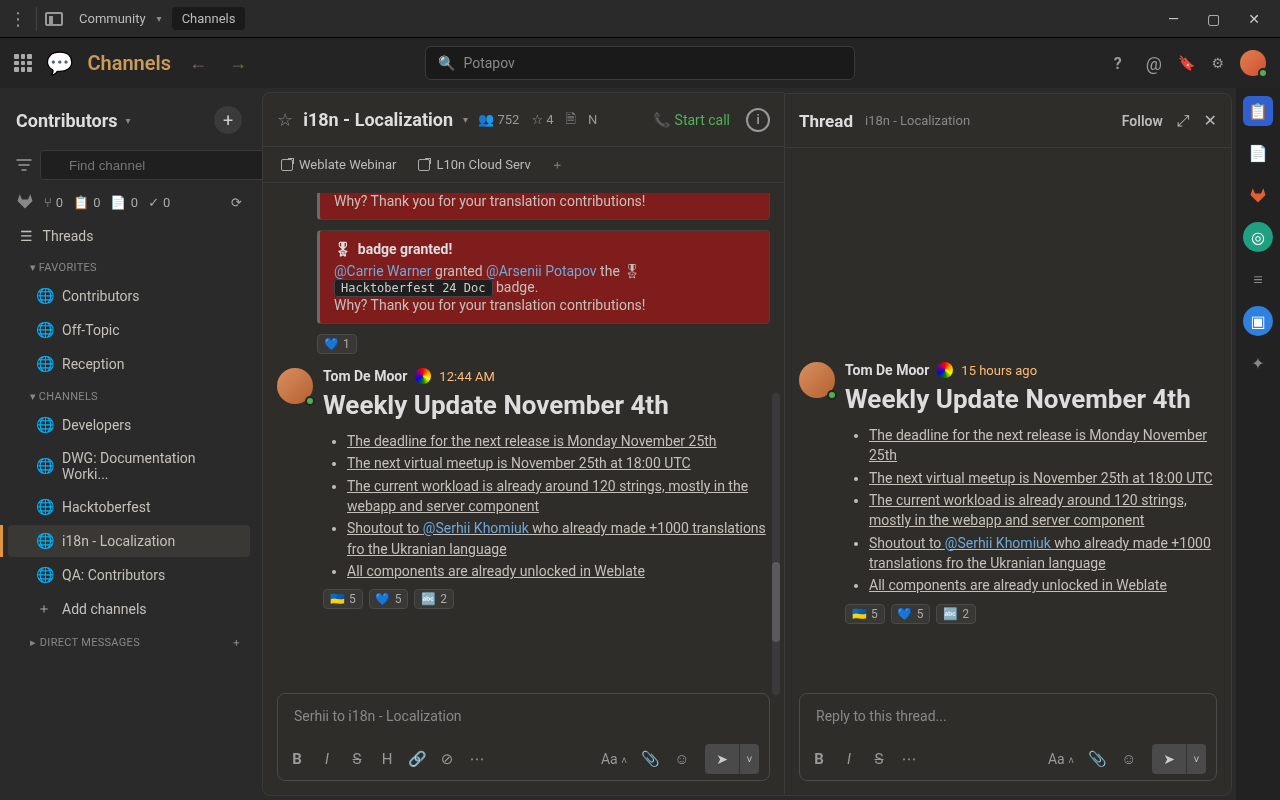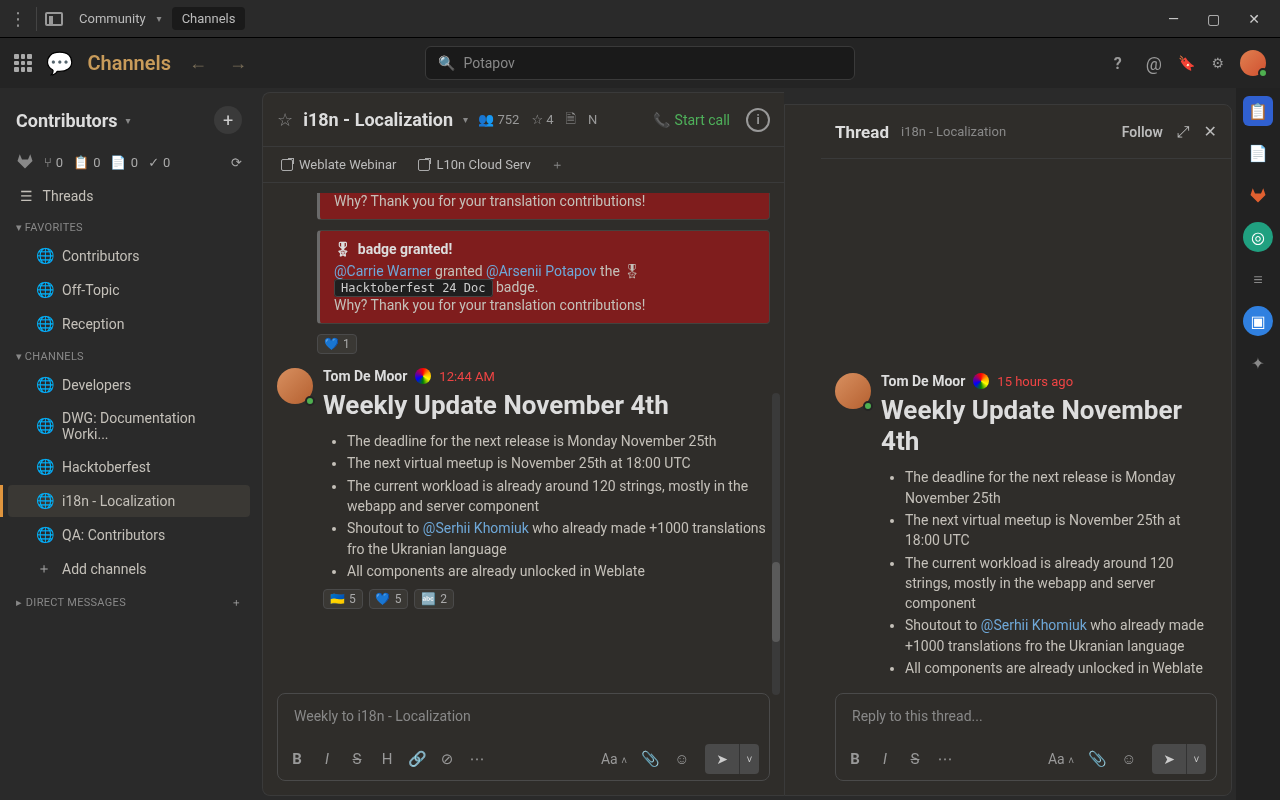--- a/index.html
+++ b/index.html
@@ -25,36 +25,36 @@
 .nav-arrow { color:#7a6e58; font-size:18px; padding:0 4px;}
 .search { position:absolute; left:50%; transform:translateX(-50%); width:430px; height:34px; background:#1a1a1a; border:1px solid #3a3a3a; border-radius:6px; display:flex; align-items:center; padding:0 12px; gap:8px; color:#888;}
 .hdr-right { margin-left:auto; display:flex; align-items:center; gap:16px; color:#999;}
 .avatar { width:26px; height:26px; border-radius:50%; background:linear-gradient(135deg,#e08050,#d05030); position:relative;}
 .badge-dot { position:absolute; right:-2px; bottom:-2px; width:10px; height:10px; background:#4fb050; border:2px solid #242424; border-radius:50%;}
 
 
 .app { display:flex; height:712px; background:#2a2a2a; padding:0px; gap:0;}
 .sidebar { width:258px; background:#2a2a2a; padding:8px; display:flex; flex-direction:column; gap:2px;}
 .center-col { flex:1; background:#2f2d2a; border-radius:8px 0 0 8px; margin:4px 0 4px 4px; display:flex; flex-direction:column; min-width:0; border:1px solid #3a3a3a; border-right:none; position:relative;}
-.thread-col { width:448px; background:#2f2d2a; border-radius:0 8px 8px 0; margin:16px 4px 4px 0; border:1px solid #3a3a3a; display:flex; flex-direction:column; position:relative;padding-left:36px;}
+.thread-col { width:448px; background:#2f2d2a; border-radius:0 8px 8px 0; margin:5px 4px 4px 0; border:1px solid #3a3a3a; display:flex; flex-direction:column; position:relative;}
 .rail { width:44px; background:#222; display:flex; flex-direction:column; align-items:center; padding-top:8px; gap:12px;}
 
 
 .ws-head { display:flex; align-items:center; padding:10px 8px; gap:8px;}
 .ws-title { font-size:18px; font-weight:700; color:#ddd;}
 .plus-btn { margin-left:auto; width:28px; height:28px; background:#3a3a3a; border-radius:50%; display:flex; align-items:center; justify-content:center; color:#ccc; font-size:18px;}
 .filter-row { display:flex; align-items:center; gap:8px; padding:4px 8px;}
 .filter-ic { width:28px; color:#999; text-align:center;}
 .find-input { flex:1; height:30px; background:#1f1f1f; border:1px solid #3a3a3a; border-radius:4px; padding:0 28px 0 28px; color:#888; position:relative;}
 .find-wrap { position:relative; flex:1;}
 .find-mag { position:absolute; left:8px; top:7px; color:#888;}
 .badge-row { display:flex; align-items:center; gap:10px; padding:6px 8px; color:#aaa; font-size:13px;}
 .badge-item { display:flex; align-items:center; gap:4px;}
 .fox { width:18px; height:18px; display:inline-block;}
-.sec-label { font-size:11px; color:#888; padding:8px 8px 4px 8px; letter-spacing:0.3px;}
+.sec-label { font-size:11px; color:#888; padding:8px 8px 4px 8px; letter-spacing:0.3px;margin-left:14px;}
 .side-item { display:flex; align-items:center; gap:10px; padding:7px 28px 7px 28px; color:#c4c0b9; font-size:14px; border-radius:4px; position:relative;}
 .side-item.selected { background:#3a3834; }
 .side-item.selected::before { content:""; position:absolute; left:-8px; top:0; bottom:0; width:3px; background:#e0953e;}
 .side-item .globe { color:#888; font-size:15px; width:16px;}
 .side-item .plus-ic { color:#aaa; width:16px; text-align:center;}
 
 
 .ch-head { height:54px; display:flex; align-items:center; padding:0 14px; gap:10px; border-bottom:1px solid #3a3a3a;}
 .star-ic { color:#888; font-size:18px;}
 .ch-name { font-size:18px; font-weight:700; color:#ddd;}
@@ -78,24 +78,24 @@
 .react-row { display:flex; gap:6px; margin-top:4px; margin-bottom:4px;}
 .react { background:#3a3834; border:1px solid #4a4a4a; border-radius:4px; padding:2px 6px; font-size:12px; display:flex; align-items:center; gap:4px; color:#aaa;}
 
 .post { display:flex; gap:10px; margin-top:14px;}
 .av { width:36px; height:36px; border-radius:50%; background:linear-gradient(135deg,#d89060,#b56030); flex-shrink:0; position:relative;}
 .av .badge-dot{ right:-2px; bottom:-2px; width:10px; height:10px;}
 .post-body { flex:1; min-width:0;}
 .post-head { display:flex; align-items:center; gap:8px; margin-bottom:6px;}
 .author { font-weight:700; color:#ddd;}
 .rainbow { width:16px; height:16px; border-radius:50%; background:conic-gradient(red,orange,yellow,green,blue,purple,red);}
-.time { color:#ef4444; font-size:13px;}
+.time { color:#fdba74; font-size:13px;}
 .post-title { font-size:26px; font-weight:700; color:#ddd; margin:4px 0 10px 0; line-height:1.2;}
 .post-body ul { padding-left:24px; color:#c4c0b9; line-height:1.45;}
-.post-body li { margin-bottom:2px;}
+.post-body li { margin-bottom:2px;text-decoration:underline;}
 
 
 .composer { margin:8px 14px 14px 14px; border:1px solid #4a4a4a; border-radius:8px; background:#2f2d2a;}
 .composer-scroll { position:absolute; right:4px; top:300px; bottom:100px; width:8px; background:#3a3a3a; border-radius:4px;}
 .composer-scroll::after{content:""; position:absolute; top:56%; left:0; right:0; height:80px; background:#5a5a5a; border-radius:4px;}
 .compose-input { padding:14px 16px; color:#888; min-height:44px;}
 .compose-toolbar { display:flex; align-items:center; padding:6px 10px; gap:12px; color:#999;}
 .tb-ic { font-size:15px; width:18px; text-align:center;}
 .tb-right { margin-left:auto; display:flex; align-items:center; gap:14px;}
 .send-btn { width:34px; height:30px; background:#4a4a4a; border-radius:4px 0 0 4px; display:flex; align-items:center; justify-content:center; color:#ccc;}
@@ -172,20 +172,31 @@
   </div>
 </div>
 
 <div class="app">
 
   <div class="sidebar">
     <div class="ws-head">
       <span class="ws-title">Contributors</span>
       <span class="chev-down">▾</span>
       <div class="plus-btn">+</div>
+    </div>
+    <div class="filter-row">
+      <div class="filter-ic">
+        <svg width="16" height="14" viewBox="0 0 16 14">
+            <path d="M1 2h14M3 7h10M6 12h4" stroke="#999" stroke-width="1.5" stroke-linecap="round"></path>
+          </svg>
+      </div>
+      <div class="find-wrap">
+        <span class="find-mag">🔍</span>
+        <input class="find-input" placeholder="Find channel" style="">
+      </div>
     </div>
     <div class="badge-row">
       <span>
         <svg class="fox" viewBox="0 0 24 24">
             <path d="M12 22L2 12l3-9 3 7h8l3-7 3 9z" fill="#888"></path>
           </svg>
       </span>
       <span class="badge-item">⑂ <span>0</span></span>
       <span class="badge-item">📋 <span>0</span></span>
       <span class="badge-item">📄 <span>0</span></span>
@@ -321,21 +332,21 @@
                 <span>🔤</span>
                 <span>2</span>
               </div>
           </div>
         </div>
       </div>
     </div>
     <div class="composer-scroll"></div>
 
     <div class="composer">
-      <div class="compose-input">Weekly to i18n - Localization</div>
+      <div class="compose-input">Serhii to i18n - Localization</div>
       <div class="compose-toolbar">
         <span class="tb-ic"><b>B</b></span>
         <span class="tb-ic"><i>I</i></span>
         <span class="tb-ic"><s>S</s></span>
         <span class="tb-ic">H</span>
         <span class="tb-ic">🔗</span>
         <span class="tb-ic">⊘</span>
         <span class="tb-ic">⋯</span>
         <div class="tb-right">
           <span><span>Aa</span> <span style="font-size:10px;">˄</span></span>

